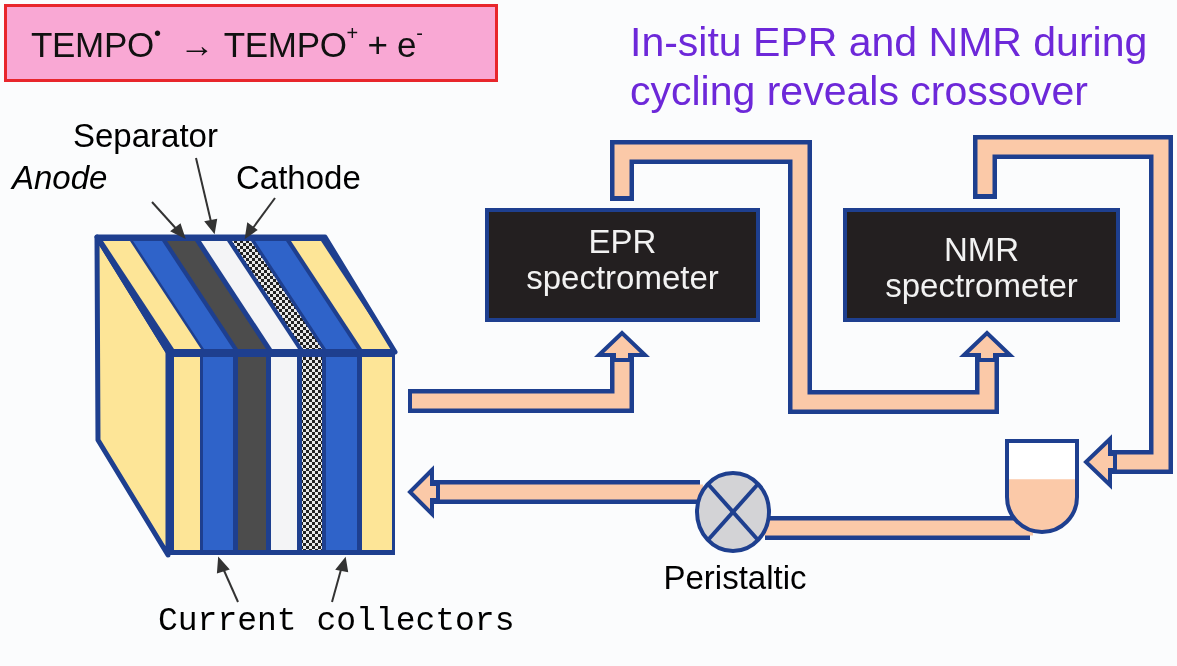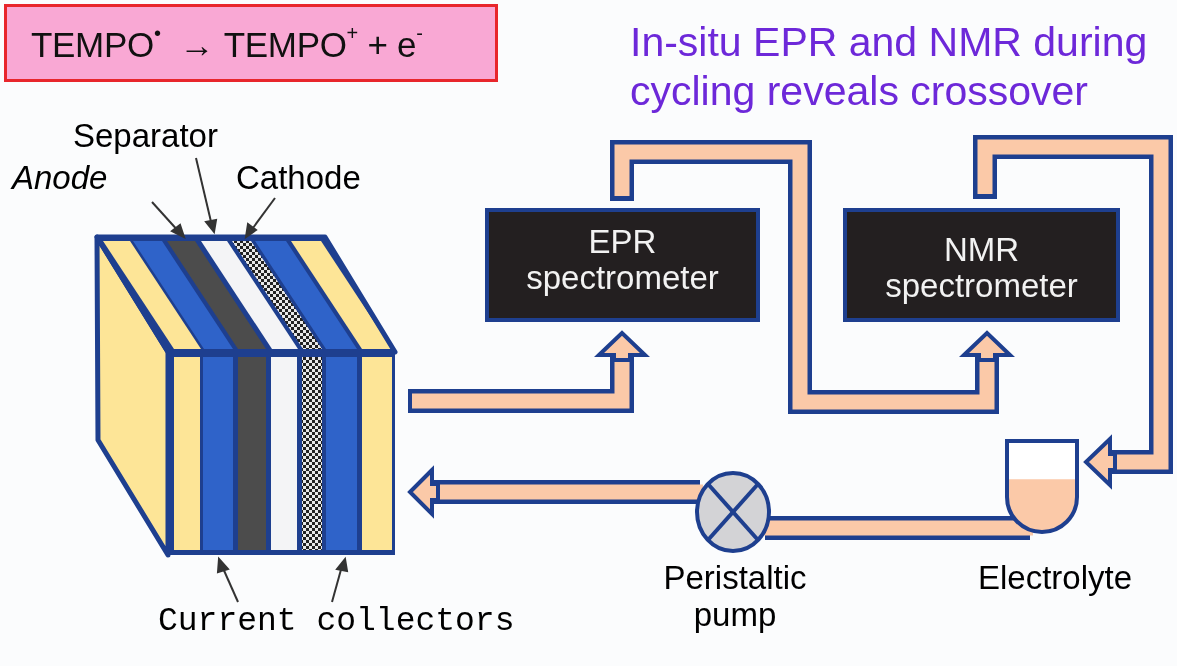--- a/index.html
+++ b/index.html
@@ -138,17 +138,15 @@
   <div class="spec-text"><span>NMR</span><br><span>spectrometer</span></div>
 </div>
 
 <div class="abs lbl" style="left:73px; top:118px;">Separator</div>
 <div class="abs lbl" style="left:12px; top:160px;font-style:italic;">Anode</div>
 <div class="abs lbl" style="left:236px; top:160px;">Cathode</div>
 <div class="abs lbl" style="left:158px; top:604px;font-family:Liberation Mono, monospace;">Current collectors</div>
 
 <div class="abs lbl ctr" style="left:640px; top:560px; width:190px;">
   <div>Peristaltic</div>
-  <div>pump</div>
 </div>
 <div class="abs lbl ctr" style="left:940px; top:560px; width:230px;">
-  <div>Electrolyte</div>
 </div>
 
 </body></html>

